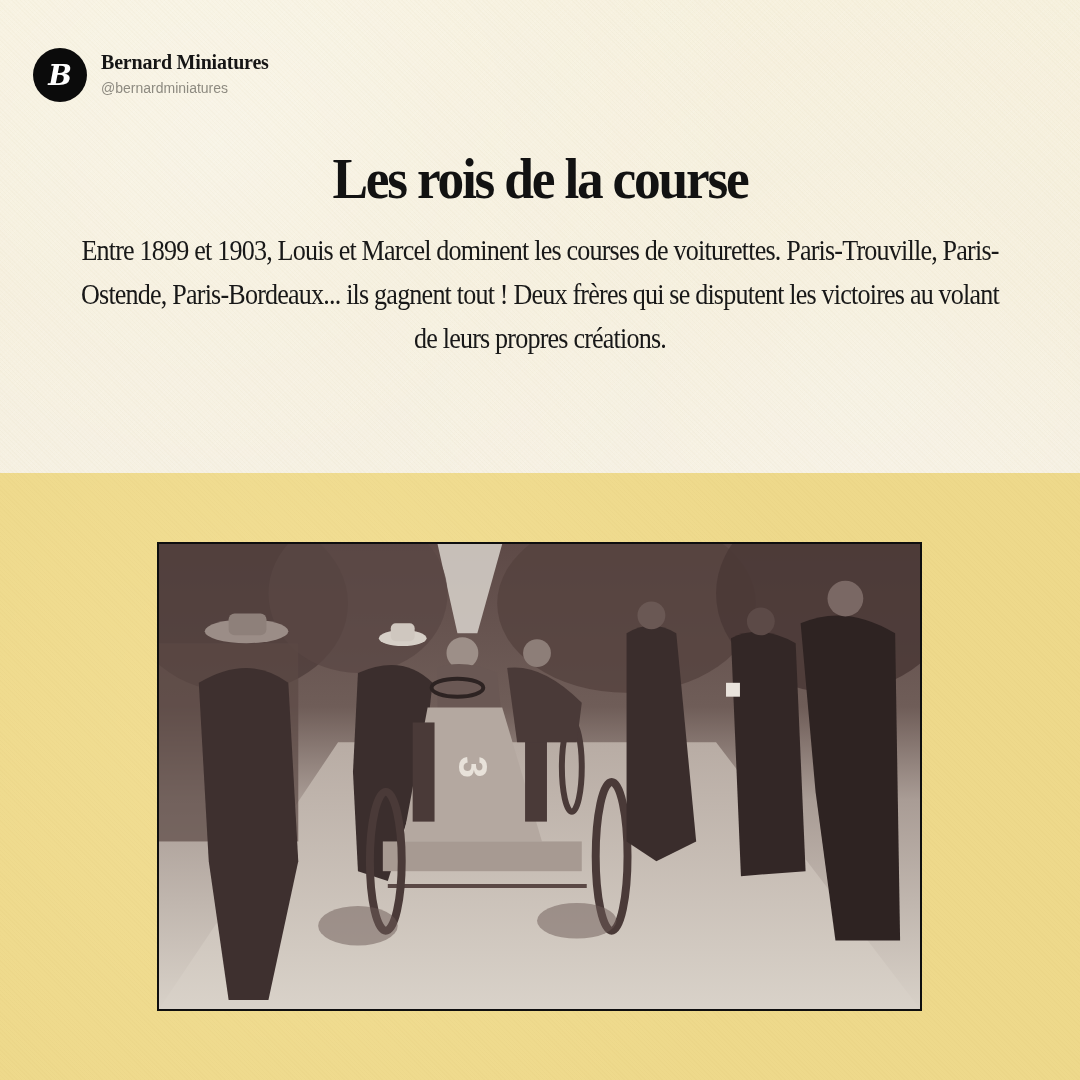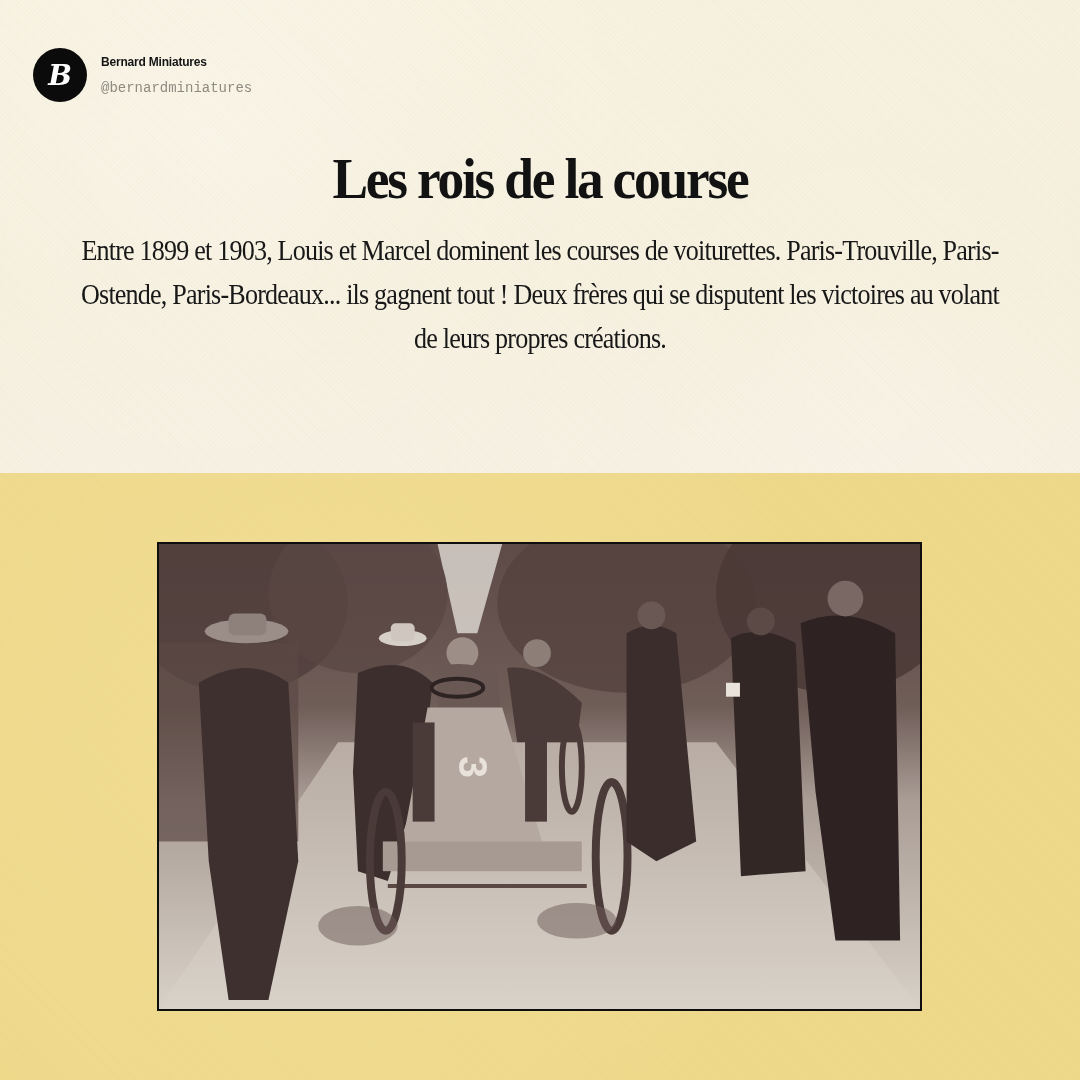--- a/index.html
+++ b/index.html
@@ -27,25 +27,25 @@
       position: absolute; left: 33px; top: 48px; display: flex; align-items: center;
     }
     .avatar {
       width: 54px; height: 54px; border-radius: 50%; background: #0b0b0b;
       display: flex; align-items: center; justify-content: center;
       color: #ffffff; font-weight: bold; font-style: italic; font-size: 28px;
       font-family: "DejaVu Serif", serif;
     }
     .account { margin-left: 14px; }
     .account-name {
-      font-family: Liberation Sans, sans-serif; font-weight: bold; font-size: 12px;
+      font-family: Liberation Serif, serif; font-weight: bold; font-size: 20px;
       color: #151515; line-height: 22px; letter-spacing: -0.2px;
     }
     .account-handle {
-      font-family: Liberation Mono, monospace; font-size: 14px; color: #8d8a80;
+      font-family: Liberation Sans, sans-serif; font-size: 14px; color: #8d8a80;
       line-height: 22px; margin-top: 4px;
     }
     .title {
       position: absolute; left: 0; top: 146px; width: 1080px; text-align: center;
       font-family: "Liberation Serif", serif; font-weight: bold; font-size: 58px;
       letter-spacing: -2.4px; color: #121212; line-height: 66px;
       transform: scaleX(0.92); transform-origin: center;
     }
     .body-text {
       position: absolute; left: 70px; top: 228px; width: 940px; text-align: center;

